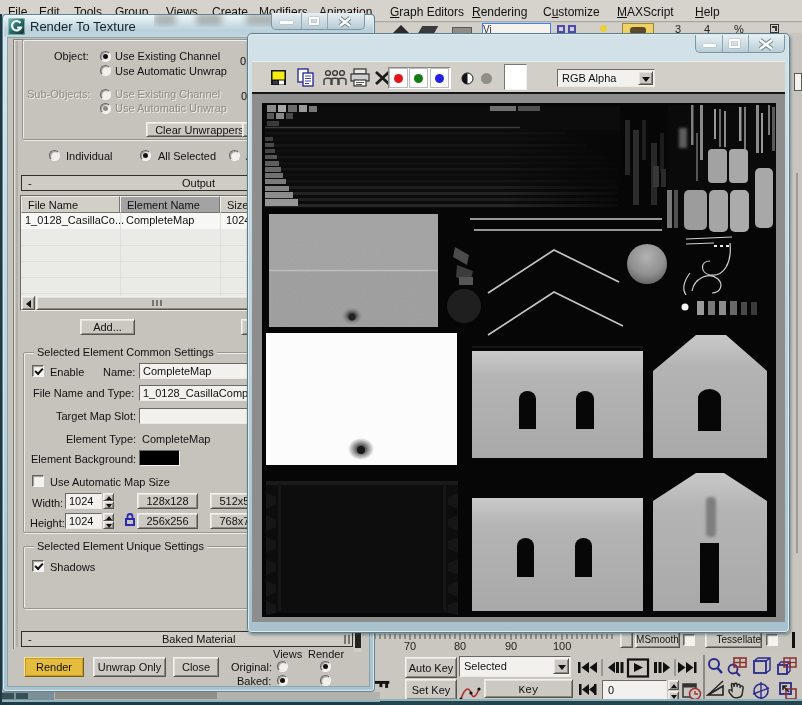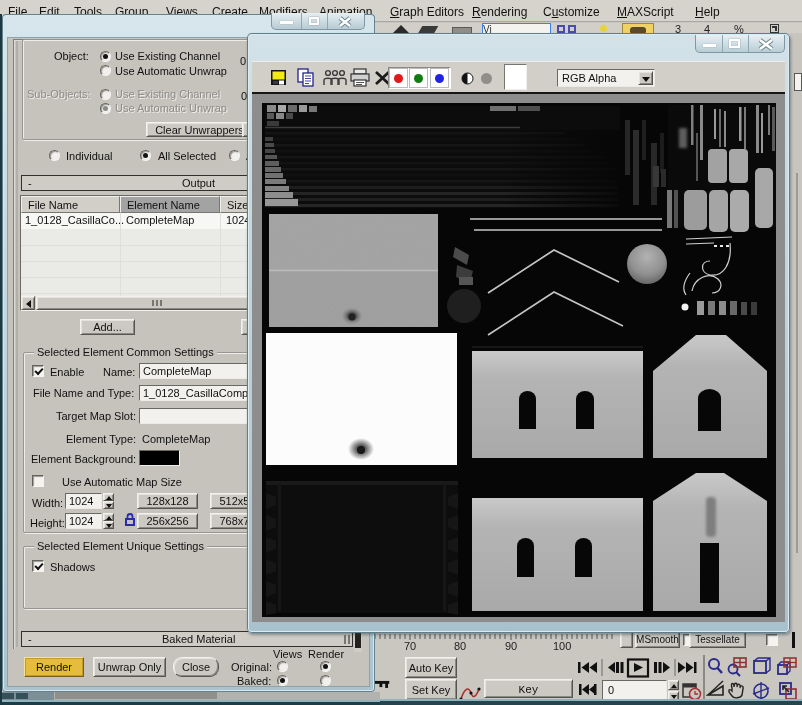--- a/index.html
+++ b/index.html
@@ -59,21 +59,21 @@
 
  <div class="ab" style="left:790px;top:33px;width:12px;height:600px;background:#c8c5bf;">
   <div class="ab" style="left:4px;top:40px;width:8px;height:18px;background:#f4f3f0;border:1px solid #5a5a55;"></div>
   <div class="ab" style="left:6px;top:140px;width:2px;height:380px;background:#9b9a94;"></div>
  </div>
 
  <div class="ab" style="left:618px;top:630px;width:184px;height:21px;background:#c8c5bf;font-size:10px;">
   <div class="btn" style="left:2px;top:1px;width:13px;height:17px;"></div>
   <div class="btn" style="left:17px;top:1px;width:45px;height:17px;line-height:16px;">MSmooth</div>
   <div class="chk" style="left:65px;top:4px;"></div>
-  <div class="btn" style="left:71px;top:1px;width:57px;height:17px;line-height:16px;">Tessellate</div>
+  <div class="btn" style="left:87px;top:1px;width:57px;height:17px;line-height:16px;text-align:right;">Tessellate</div>
   <div class="chk" style="left:148px;top:4px;"></div>
   <div class="ab" style="left:174px;top:2px;width:3px;height:16px;background:#111;"></div>
  </div>
 
  <div class="ab" style="left:362px;top:633px;width:256px;height:20px;background:#cac7c1;">
   <svg class="ab" style="left:0;top:0;" width="256" height="20">
    <g stroke="#55544f" stroke-width="1">
     <line x1="3" y1="1" x2="3" y2="6"></line>
             <line x1="8" y1="1" x2="8" y2="6"></line>
             <line x1="13" y1="1" x2="13" y2="6"></line>
@@ -135,20 +135,25 @@
  <div class="ab" style="left:0;top:653px;width:802px;height:52px;background:#cac7c1;">
 
   <svg class="ab" style="left:361px;top:21px;" width="32" height="18" viewBox="0 0 34 22">
     <circle cx="7" cy="10" r="5" fill="none" stroke="#111" stroke-width="3.5"></circle>
     <rect x="12" y="8.5" width="20" height="3.5" fill="#111"></rect>
     <rect x="20" y="11" width="3.5" height="5" fill="#111"></rect>
     <rect x="27" y="11" width="3.5" height="6" fill="#111"></rect>
   </svg>
   <div class="btn" style="left:405px;top:4px;width:52px;height:21px;line-height:20px;">Auto Key</div>
   <div class="btn" style="left:405px;top:26px;width:52px;height:21px;line-height:20px;">Set Key</div>
+  <div class="fld" style="left:459px;top:3px;width:112px;height:21px;line-height:19px;padding-left:4px;">Selected
+    <div class="btn" style="right:1px;top:1px;width:16px;height:16px;">
+            <div class="ab" style="left:4px;top:6px;border-left:4px solid transparent;border-right:4px solid transparent;border-top:5px solid #111;"></div>
+          </div>
+  </div>
 
   <svg class="ab" style="left:459px;top:30px;" width="22" height="20" viewBox="0 0 22 20">
     <path d="M2,16 C6,4 10,4 12,10 C14,16 17,14 20,6" fill="none" stroke="#b03030" stroke-width="1.6"></path>
     <circle cx="2" cy="16" r="1.6" fill="#111"></circle>
           <circle cx="12" cy="10" r="1.6" fill="#111"></circle>
           <circle cx="20" cy="6" r="1.6" fill="#111"></circle>
   </svg>
   <div class="btn" style="left:484px;top:26px;width:89px;height:19px;line-height:20px;font-family:Liberation Mono, monospace;">Key Filters...</div>
 
   <svg class="ab" style="left:574px;top:4px;" width="130" height="22" viewBox="0 0 130 22">
@@ -242,20 +247,41 @@
   <div class="ab" style="left:0px;top:10px;width:380px;height:3px;background:#1e3c46;"></div>
  </div>
  <div class="ab" style="left:380px;top:701px;width:422px;height:4px;background:#24444e;"></div>
  <div class="ab" style="left:380px;top:699px;width:422px;height:2px;background:#8fb4bd;"></div>
 
  <div class="ab" style="left:0;top:14px;width:2px;height:691px;background:#1c3840;"></div>
 </div>
 
 <div id="dialog" class="ab" style="left:2px;top:14px;width:373px;height:678px;border-radius:4px;background:linear-gradient(180deg,#d6e6ec,#aac3cf);box-shadow:inset 0 0 0 1px #64828e, inset 0 0 0 2px #d8e8ee;">
 
+ <div class="ab" style="left:2px;top:1px;width:369px;height:22px;background:linear-gradient(180deg,#eef6f8 0%,#cfe1e8 40%,#b9d0da 70%,#c2d6de 100%);border-radius:3px 3px 0 0;">
+  <svg class="ab" style="left:4px;top:3px;" width="17" height="17" viewBox="0 0 17 17">
+   <defs>
+            <linearGradient id="gico" x1="0" y1="0" x2="1" y2="1">
+     <stop offset="0" stop-color="#7fc0b8"></stop>
+              <stop offset="0.5" stop-color="#2a6a66"></stop>
+              <stop offset="1" stop-color="#0c2e2e"></stop>
+   </linearGradient>
+          </defs>
+   <rect x="0" y="0" width="17" height="17" rx="2" fill="url(#gico)"></rect>
+   <rect x="0.5" y="0.5" width="16" height="16" rx="2" fill="none" stroke="#9fd0c8" stroke-width="1" opacity="0.7"></rect>
+   <path d="M12.5,5 A4.7,4.7 0 1 0 13,9.5 L9,9.5" fill="none" stroke="#eef8f6" stroke-width="2.2"></path>
+  </svg>
+  <div class="ab" style="left:150px;top:0px;width:219px;height:12px;overflow:hidden;">
+    <div class="ab" style="left:0px;top:-2px;width:22px;height:12px;background:#6e6e66;filter:blur(3px);opacity:0.45;"></div>
+    <div class="ab" style="left:42px;top:-2px;width:26px;height:12px;background:#6a6a62;filter:blur(3px);opacity:0.45;"></div>
+    <div class="ab" style="left:92px;top:-2px;width:38px;height:12px;background:#6e6e66;filter:blur(3px);opacity:0.45;"></div>
+    <div class="ab" style="left:152px;top:-2px;width:40px;height:12px;background:#6a6a62;filter:blur(3px);opacity:0.4;"></div>
+  </div>
+  <span class="lbl" style="left:26px;top:4px;font-size:13px;color:#17202b;">Render To Texture</span>
+ </div>
 
  <div class="ab" style="left:269px;top:-1px;width:94px;height:17px;background:linear-gradient(180deg,#e6eef2,#b6cbd4);border:1px solid #7e97a2;border-top:none;border-radius:0 0 5px 5px;">
   <div class="ab" style="left:29px;top:0;width:1px;height:16px;background:#8fa7b1;"></div>
   <div class="ab" style="left:55px;top:0;width:1px;height:16px;background:#8fa7b1;"></div>
   <div class="ab" style="left:8px;top:8px;width:13px;height:3px;background:#fff;box-shadow:0 0 1px #667;"></div>
   <div class="ab" style="left:37px;top:4px;width:10px;height:8px;border:2px solid #fff;box-shadow:0 0 1px #667,inset 0 0 1px #667;"></div>
   <svg class="ab" style="left:65px;top:3px;" width="16" height="12" viewBox="0 0 16 12">
           <path d="M3,2 L13,10 M13,2 L3,10" stroke="#6e868f" stroke-width="4.4"></path>
           <path d="M3,2 L13,10 M13,2 L3,10" stroke="#fff" stroke-width="2.4" fill="none"></path>
         </svg>
@@ -346,21 +372,21 @@
   <div class="fld" style="left:131px;top:325px;width:208px;height:16px;line-height:15px;padding-left:3px;">CompleteMap</div>
   <span class="lbl" style="left:25px;top:349px;">File Name and Type:</span>
   <div class="fld" style="left:131px;top:347px;width:208px;height:16px;line-height:15px;padding-left:3px;">1_0128_CasillaCompleteMap.tga</div>
   <span class="lbl" style="left:48px;top:372px;">Target Map Slot:</span>
   <div class="fld" style="left:131px;top:370px;width:208px;height:16px;"></div>
   <span class="lbl" style="left:58px;top:395px;">Element Type:</span>
   <span class="lbl" style="left:134px;top:395px;">CompleteMap</span>
   <span class="lbl" style="left:23px;top:415px;">Element Background:</span>
   <div class="ab" style="left:131px;top:412px;width:41px;height:16px;background:#000;border:1px solid;border-color:#6a6a65 #f0efeb #f0efeb #6a6a65;"></div>
   <div class="chk" style="left:24px;top:437px;"></div>
-  <span class="lbl" style="left:54px;top:438px;">Use Automatic Map Size</span>
+  <span class="lbl" style="left:42px;top:438px;">Use Automatic Map Size</span>
   <span class="lbl" style="left:24px;top:459px;">Width:</span>
   <div class="fld" style="left:57px;top:455px;width:37px;height:16px;line-height:15px;padding-left:3px;">1024</div>
   <div class="ab" style="left:95px;top:455px;width:11px;height:16px;">
     <div class="btn" style="left:0;top:0;width:11px;height:8px;">
             <div class="ab" style="left:2px;top:2px;border-left:3.5px solid transparent;border-right:3.5px solid transparent;border-bottom:4px solid #111;"></div>
           </div>
     <div class="btn" style="left:0;top:8px;width:11px;height:8px;">
             <div class="ab" style="left:2px;top:2px;border-left:3.5px solid transparent;border-right:3.5px solid transparent;border-top:4px solid #111;"></div>
           </div>
   </div>
@@ -390,21 +416,21 @@
 
   <div class="rhead" style="left:13px;top:593px;width:332px;height:16px;">
     <span class="lbl" style="left:6px;top:1px;">-</span>
     <span class="lbl" style="left:140px;top:1px;">Baked Material</span>
     <div class="ab" style="left:322px;top:3px;width:2px;height:9px;background:#77766f;"></div>
     <div class="ab" style="left:326px;top:3px;width:2px;height:9px;background:#77766f;"></div>
   </div>
 
   <div class="ab" style="left:16px;top:619px;width:60px;height:20px;background:#e6bc3e;border:1px solid;border-color:#f6e39a #75601c #75601c #f6e39a;box-shadow:inset 0 0 0 1px #c59b28;text-align:center;line-height:19px;">Render</div>
   <div class="btn" style="left:85px;top:619px;width:73px;height:20px;line-height:19px;">Unwrap Only</div>
-  <div class="btn" style="left:165px;top:619px;width:46px;height:20px;line-height:19px;border-radius:9px;">Close</div>
+  <div class="btn" style="left:165px;top:619px;width:46px;height:20px;line-height:19px;">Close</div>
   <span class="lbl" style="left:265px;top:610px;">Views</span>
   <span class="lbl" style="left:300px;top:610px;">Render</span>
   <span class="lbl" style="left:223px;top:623px;">Original:</span>
   <div class="radio" style="left:269px;top:623px;"></div>
   <div class="radio on" style="left:312px;top:623px;"></div>
   <span class="lbl" style="left:229px;top:637px;">Baked:</span>
   <div class="radio on" style="left:269px;top:637px;"></div>
   <div class="radio" style="left:312px;top:637px;"></div>
  </div>
 </div>

